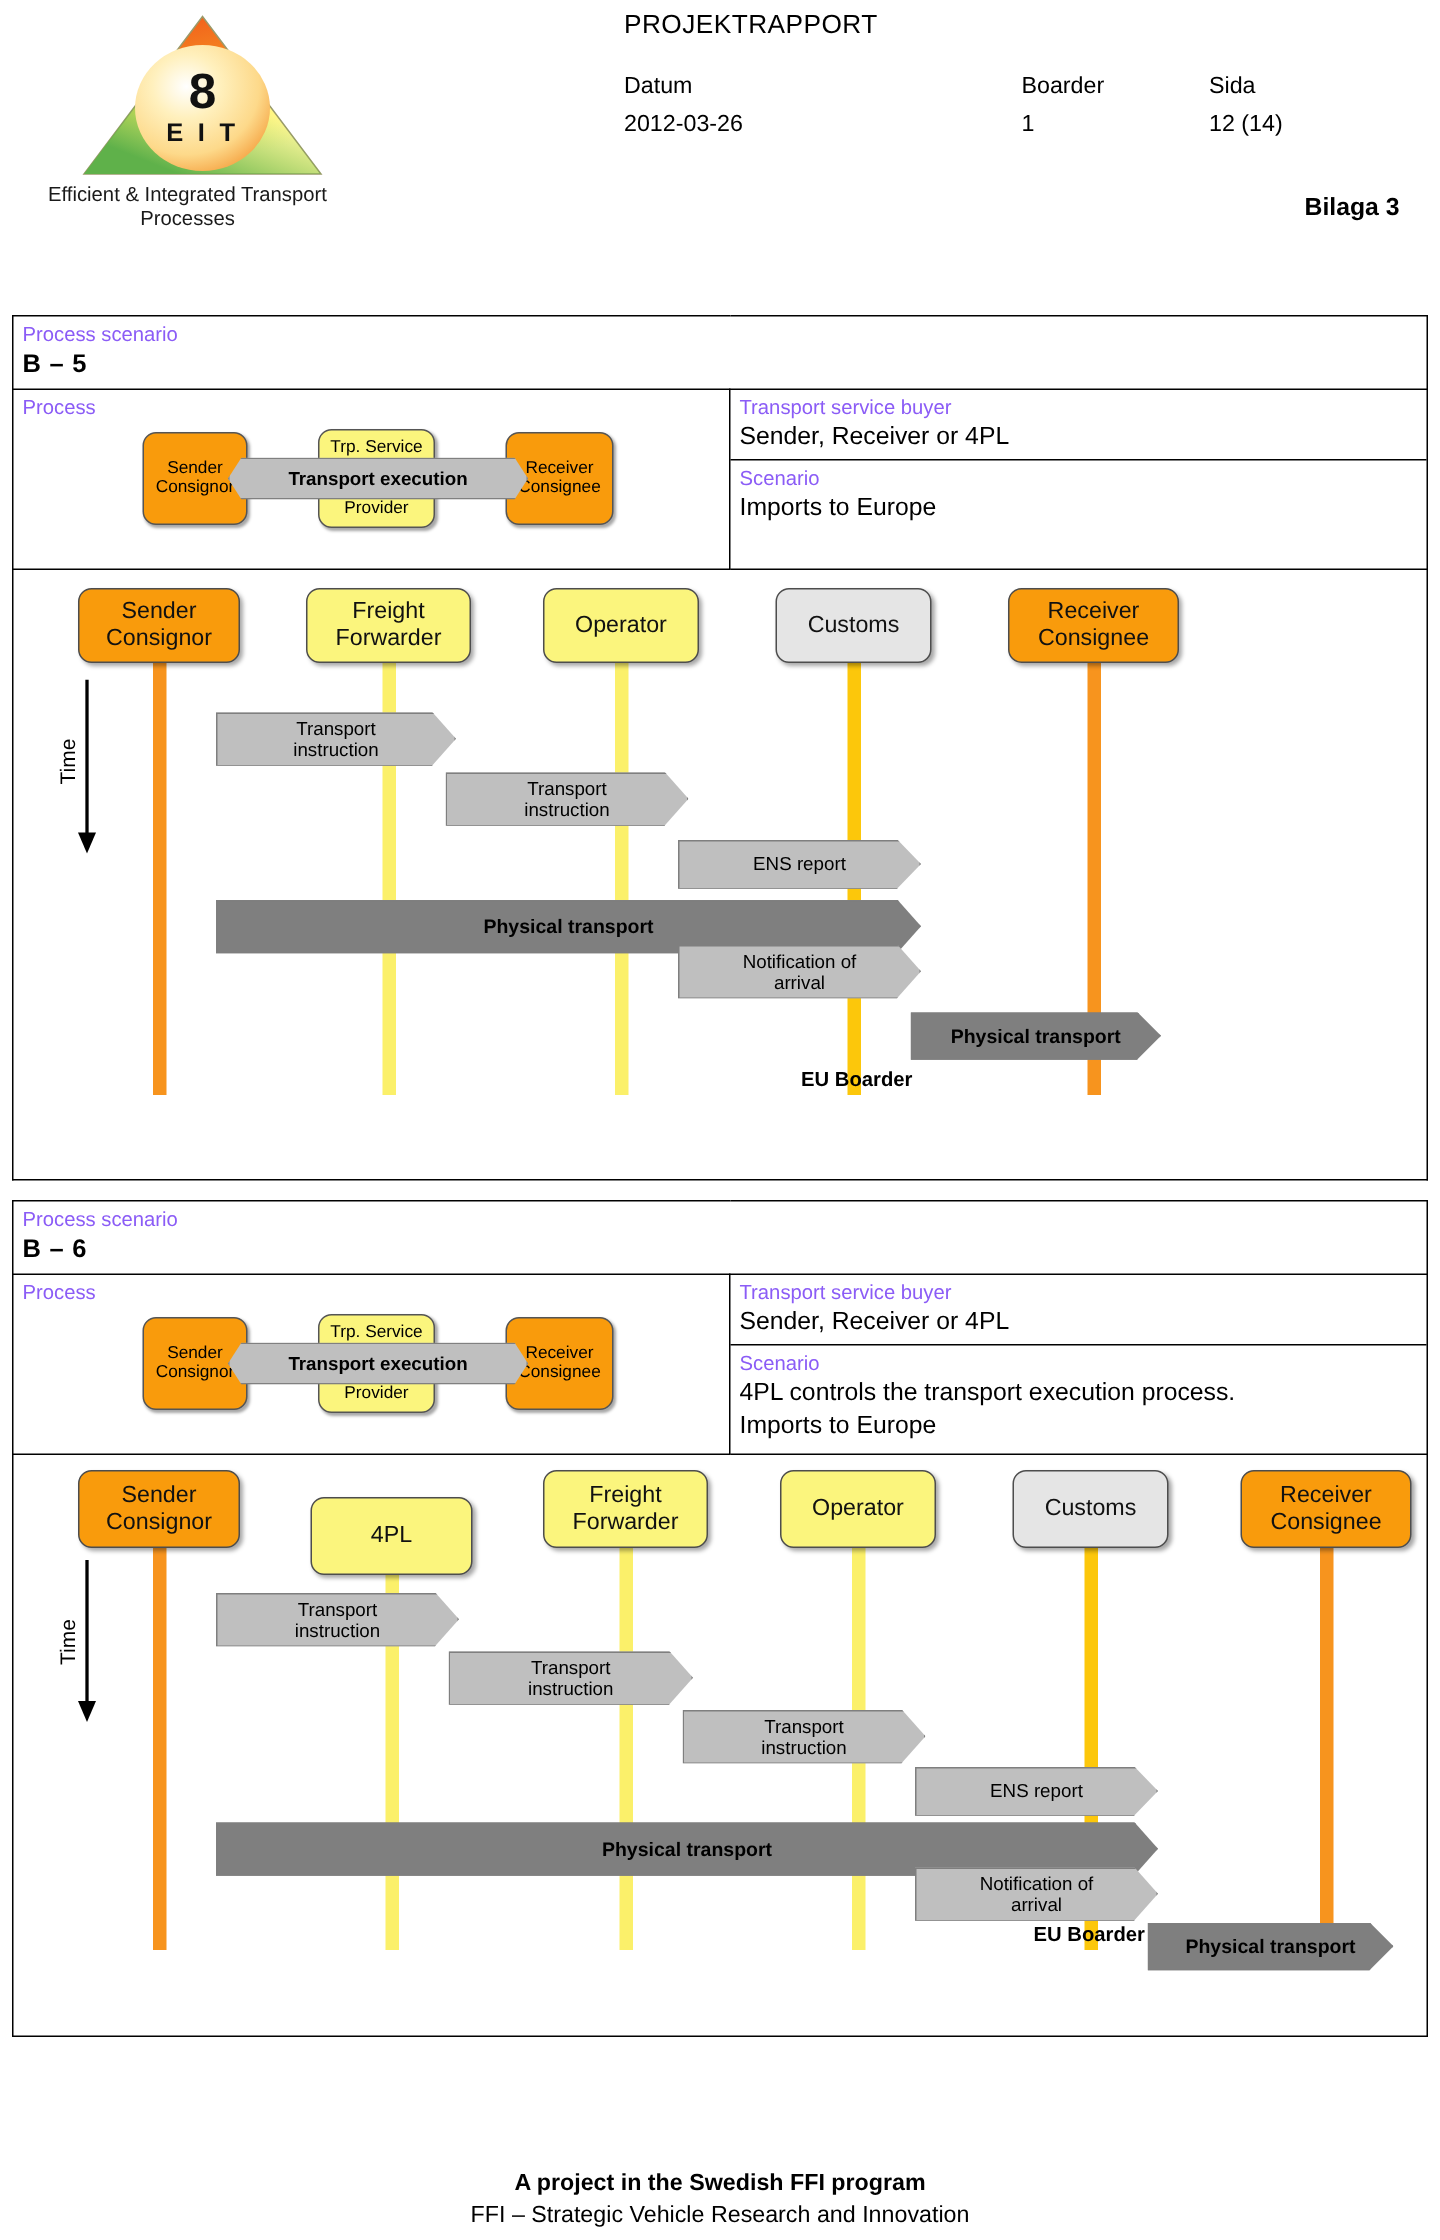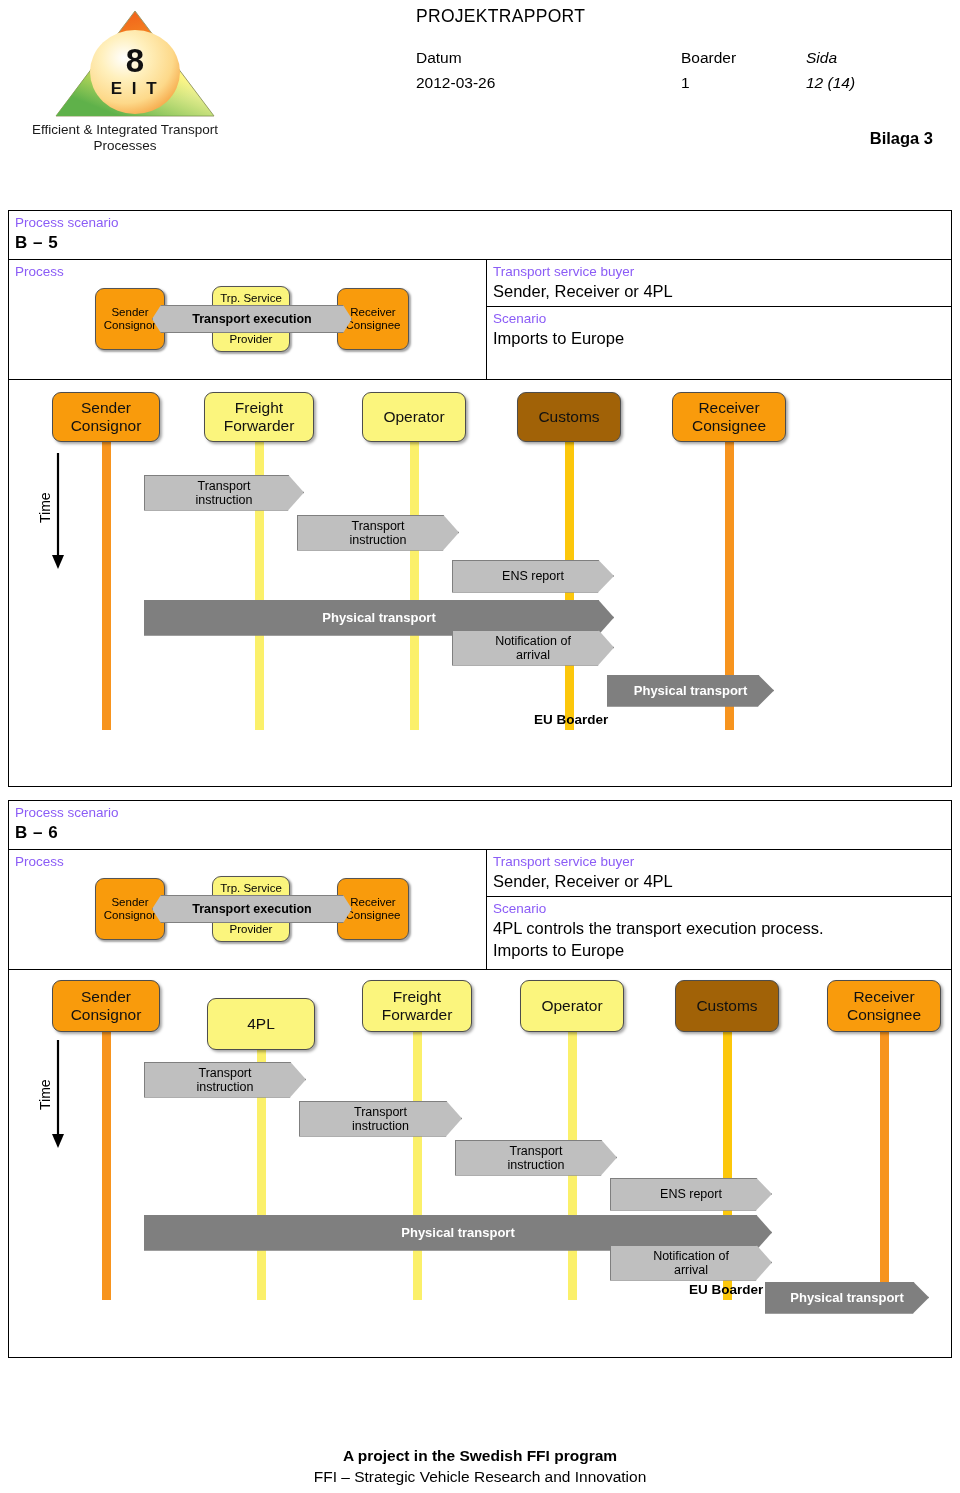--- a/index.html
+++ b/index.html
@@ -24,21 +24,21 @@
   }
 
   .hdr-title {
     position: absolute; left: 416px; top: 6px;
     font-size: 17.5px; font-weight: normal; letter-spacing: 0.3px;
   }
   .hdr-grid { position: absolute; left: 416px; top: 45px; }
   .hdr-row { display: flex; font-size: 15.5px; line-height: 25px; }
   .hdr-c1 { width: 265px; }
   .hdr-c2 { width: 125px; }
-  .hdr-c3 { width: 140px; font-style: italic; }
+  .hdr-c3 { width: 140px; }
   .bilaga {
     position: absolute; right: 27px; top: 129px;
     font-size: 16.5px; font-weight: bold;
   }
 
   
   .scn-block { position: absolute; left: 8px; width: 944px; }
   .tbl { border: 1px solid #000; border-collapse: collapse; width: 100%; }
   .tbl td { border: 1px solid #000; vertical-align: top; padding: 0; }
 
@@ -72,37 +72,37 @@
   .seqbox { position: relative; border: 1px solid #000; border-top: none; background: #fff; overflow: hidden; }
 
   .lane-head {
     position: absolute; border: 1px solid #4d4d4d; border-radius: 9px;
     display: flex; align-items: center; justify-content: center;
     text-align: center; font-size: 15.5px; line-height: 18px; color: #111;
     box-shadow: 2px 2px 3px rgba(0,0,0,.35);
   }
   .c-orange  { background: #F99B0C; }
   .c-yellow  { background: #FBF57D; }
-  .c-amber   { background: #a16207; }
+  .c-amber   { background: #e5e5e5; }
 
   .lifeline { position: absolute; width: 9px; }
   .ll-orange { background: #F7941E; }
   .ll-yellow { background: #FBF06A; }
   .ll-amber  { background: #FCC70B; }
 
   .msg {
     position: absolute; height: 36px;
     background: #BFBFBF; border: 1px solid #7F7F7F;
     display: flex; align-items: center; justify-content: center;
     text-align: center; font-size: 12.5px; line-height: 14px; color: #000;
     clip-path: polygon(0 0, calc(100% - 16px) 0, 100% 50%, calc(100% - 16px) 100%, 0 100%);
     margin-left: 35px;
   }
   .msg.dark {
-    background: #7F7F7F; border-color: #7F7F7F; color: #ffffff; font-weight: bold;
+    background: #7F7F7F; border-color: #7F7F7F; color: #000000; font-weight: bold;
     font-size: 13px;
   }
   .time-label {
     position: absolute; font-size: 14px; color: #000;
     transform: rotate(-90deg); transform-origin: left top; white-space: nowrap;
   }
 
   .eu-boarder {
     position: absolute; font-size: 13.5px; font-weight: bold; color: #000;
     white-space: nowrap;

